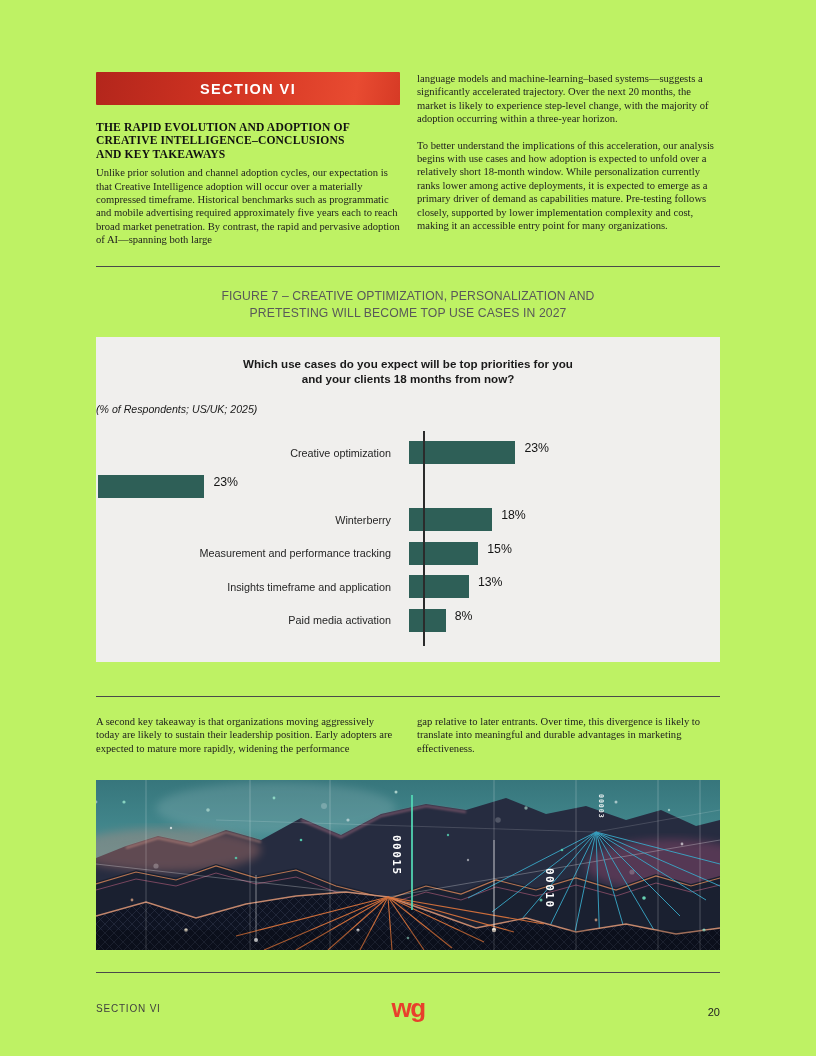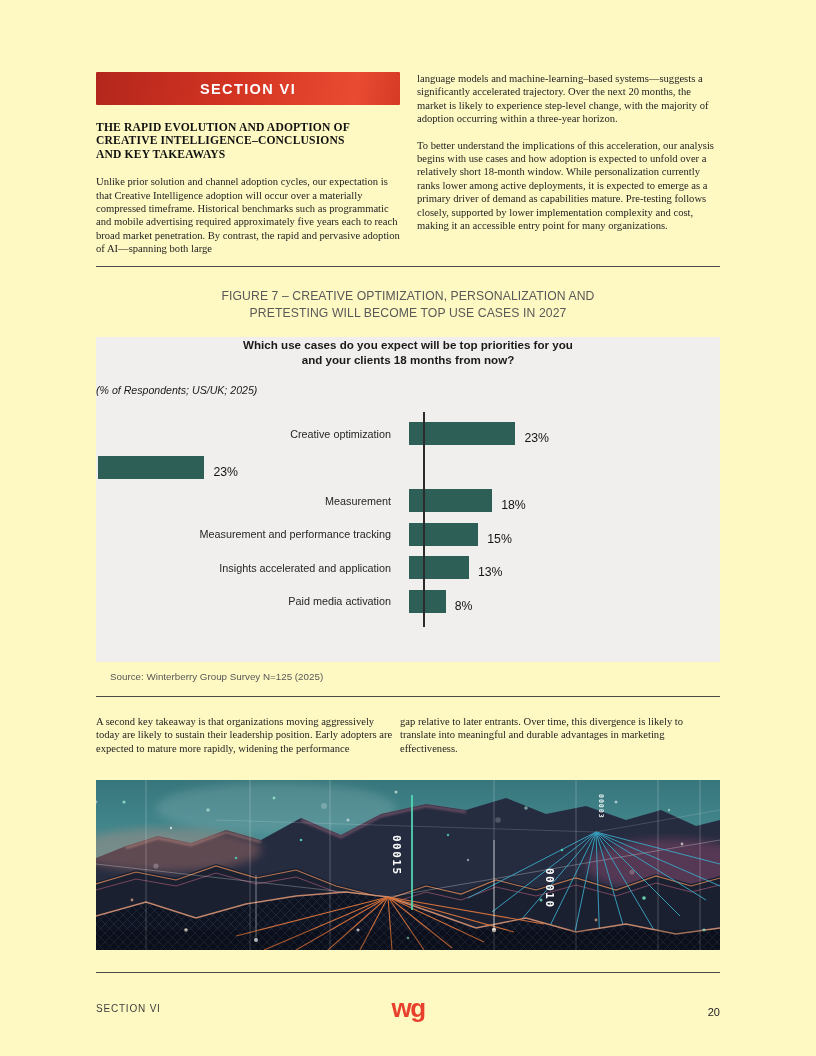--- a/index.html
+++ b/index.html
@@ -1,19 +1,19 @@
 <!DOCTYPE html>
 <html><head>
 <meta charset="utf-8">
 <style>
   * { margin:0; padding:0; box-sizing:border-box; }
   html,body { background:#ffffff; }
   .page {
     position:relative; width:816px; height:1056px; margin:0 auto;
-    background:#fef9c3; overflow:hidden;
+    background:#bef264; overflow:hidden;
     font-family:"Liberation Serif", serif; color:#1c1c1c;
   }
   .content { position:absolute; left:96px; width:624px; }
 
   
   .intro-grid { top:72px; display:grid; grid-template-columns:304px 1fr; column-gap:17px; }
   .serif-para {
     font-size:10.6px; line-height:13.4px; color:#1d1d1d;
   }
   .banner {
@@ -23,68 +23,68 @@
   }
   .banner span {
     font-family:"Liberation Sans", sans-serif; font-weight:700; font-size:14.5px;
     letter-spacing:1.4px; color:#ffffff;
   }
   .heading {
     margin-top:16px; font-family:Liberation Serif, serif; font-weight:700;
     font-size:11.6px; line-height:13.4px; letter-spacing:.15px; color:#111;
     white-space:pre-line;
   }
-  .intro-left-para { margin-top:14px; }
+  .intro-left-para { margin-top:5px; }
   .col-right .serif-para + .serif-para { margin-top:13px; }
 
   
   .rule { position:absolute; left:96px; width:624px; border-top:1px solid #4a4a4a; }
   .rule-1 { top:266px; }
   .rule-2 { top:696px; }
 
   
   .figure-title {
     top:288px; text-align:center;
     font-family:"Liberation Sans", sans-serif; font-weight:400; font-size:12.2px;
     line-height:17px; color:#595959; white-space:pre-line; letter-spacing:.1px;
   }
 
   
   .chart-panel {
-    top:337px; height:325px; background:#f0efed; 
+    top:337px; height:325px; background:#f0efed; padding-top:19px;
     font-family:"Liberation Sans", sans-serif;
   }
   .chart-title {
     text-align:center; font-weight:700; font-size:11.6px; line-height:15px;
     color:#1a1a1a; white-space:pre-line;
   }
   .chart-subtitle {
     margin-top:17px; text-align:left; font-style:italic; font-size:10.6px; color:#1a1a1a;
   }
   .chart-rows { position:relative; margin-top:21px; }
   .chart-rows::before {
     content:""; position:absolute; left:327px; top:-5px; bottom:-9px;
     width:1.5px; background:#2b2b2b;
   }
   .bar-row { display:flex; align-items:center; height:33.5px; }
   .bar-cat {
     width:311px; flex:0 0 311px; text-align:right; padding-right:16px;
     font-size:10.8px; color:#262626;
   }
-  .bar-zone { display:flex; align-items:flex-end; padding-left:1.5px; }
+  .bar-zone { display:flex; align-items:flex-start; padding-left:1.5px; }
   .bar { height:23px; background:#2e5f57; }
   .bar-val { margin-left:9px; font-size:12.3px; color:#141414; }
 
   .source-line {
     top:671px; padding-left:14px;
     font-family:"Liberation Sans", sans-serif; font-size:9.8px; color:#585858;
   }
 
   
-  .takeaway-grid { top:715px; display:grid; grid-template-columns:304px 1fr; column-gap:0; }
+  .takeaway-grid { top:715px; display:grid; grid-template-columns:304px 1fr; column-gap:17px; }
 
   
   .photo { top:780px; height:170px; }
   .photo svg { display:block; width:624px; height:170px; }
 
   
   .footer-rule { top:972px; }
   .footer-row {
     top:984px; height:48px; display:flex; align-items:center; justify-content:space-between;
     font-family:"Liberation Sans", sans-serif;
@@ -135,51 +135,50 @@
             <span class="bar-val">23%</span>
           </div>
         </div>
         <div class="bar-row">
           <div class="bar-zone">
             <div class="bar" style="width: 106.95px; background: rgb(46, 95, 87);"></div>
             <span class="bar-val">23%</span>
           </div>
         </div>
         <div class="bar-row">
-          <div class="bar-cat">Measurement</div>
+          <div class="bar-cat">Winterberry</div>
           <div class="bar-zone">
             <div class="bar" style="width: 83.7px; background: rgb(46, 95, 87);"></div>
             <span class="bar-val">18%</span>
           </div>
         </div>
         <div class="bar-row">
           <div class="bar-cat">Measurement and performance tracking</div>
           <div class="bar-zone">
             <div class="bar" style="width: 69.75px; background: rgb(46, 95, 87);"></div>
             <span class="bar-val">15%</span>
           </div>
         </div>
         <div class="bar-row">
-          <div class="bar-cat">Insights accelerated and application</div>
+          <div class="bar-cat">Insights timeframe and application</div>
           <div class="bar-zone">
             <div class="bar" style="width: 60.45px; background: rgb(46, 95, 87);"></div>
             <span class="bar-val">13%</span>
           </div>
         </div>
         <div class="bar-row">
           <div class="bar-cat">Paid media activation</div>
           <div class="bar-zone">
             <div class="bar" style="width: 37.2px; background: rgb(46, 95, 87);"></div>
             <span class="bar-val">8%</span>
           </div>
         </div>
       </div>
   </div>
 
-  <div class="content source-line">Source: Winterberry Group Survey N=125 (2025)</div>
 
   <div class="rule rule-2"></div>
 
   <div class="content takeaway-grid">
     <p class="serif-para">A second key takeaway is that organizations moving aggressively today are likely to sustain their leadership position. Early adopters are expected to mature more rapidly, widening the performance</p>
     <p class="serif-para">gap relative to later entrants. Over time, this divergence is likely to translate into meaningful and durable advantages in marketing effectiveness.</p>
   </div>
 
   <div class="content photo">
     <svg viewBox="0 0 624 170" preserveAspectRatio="none">

